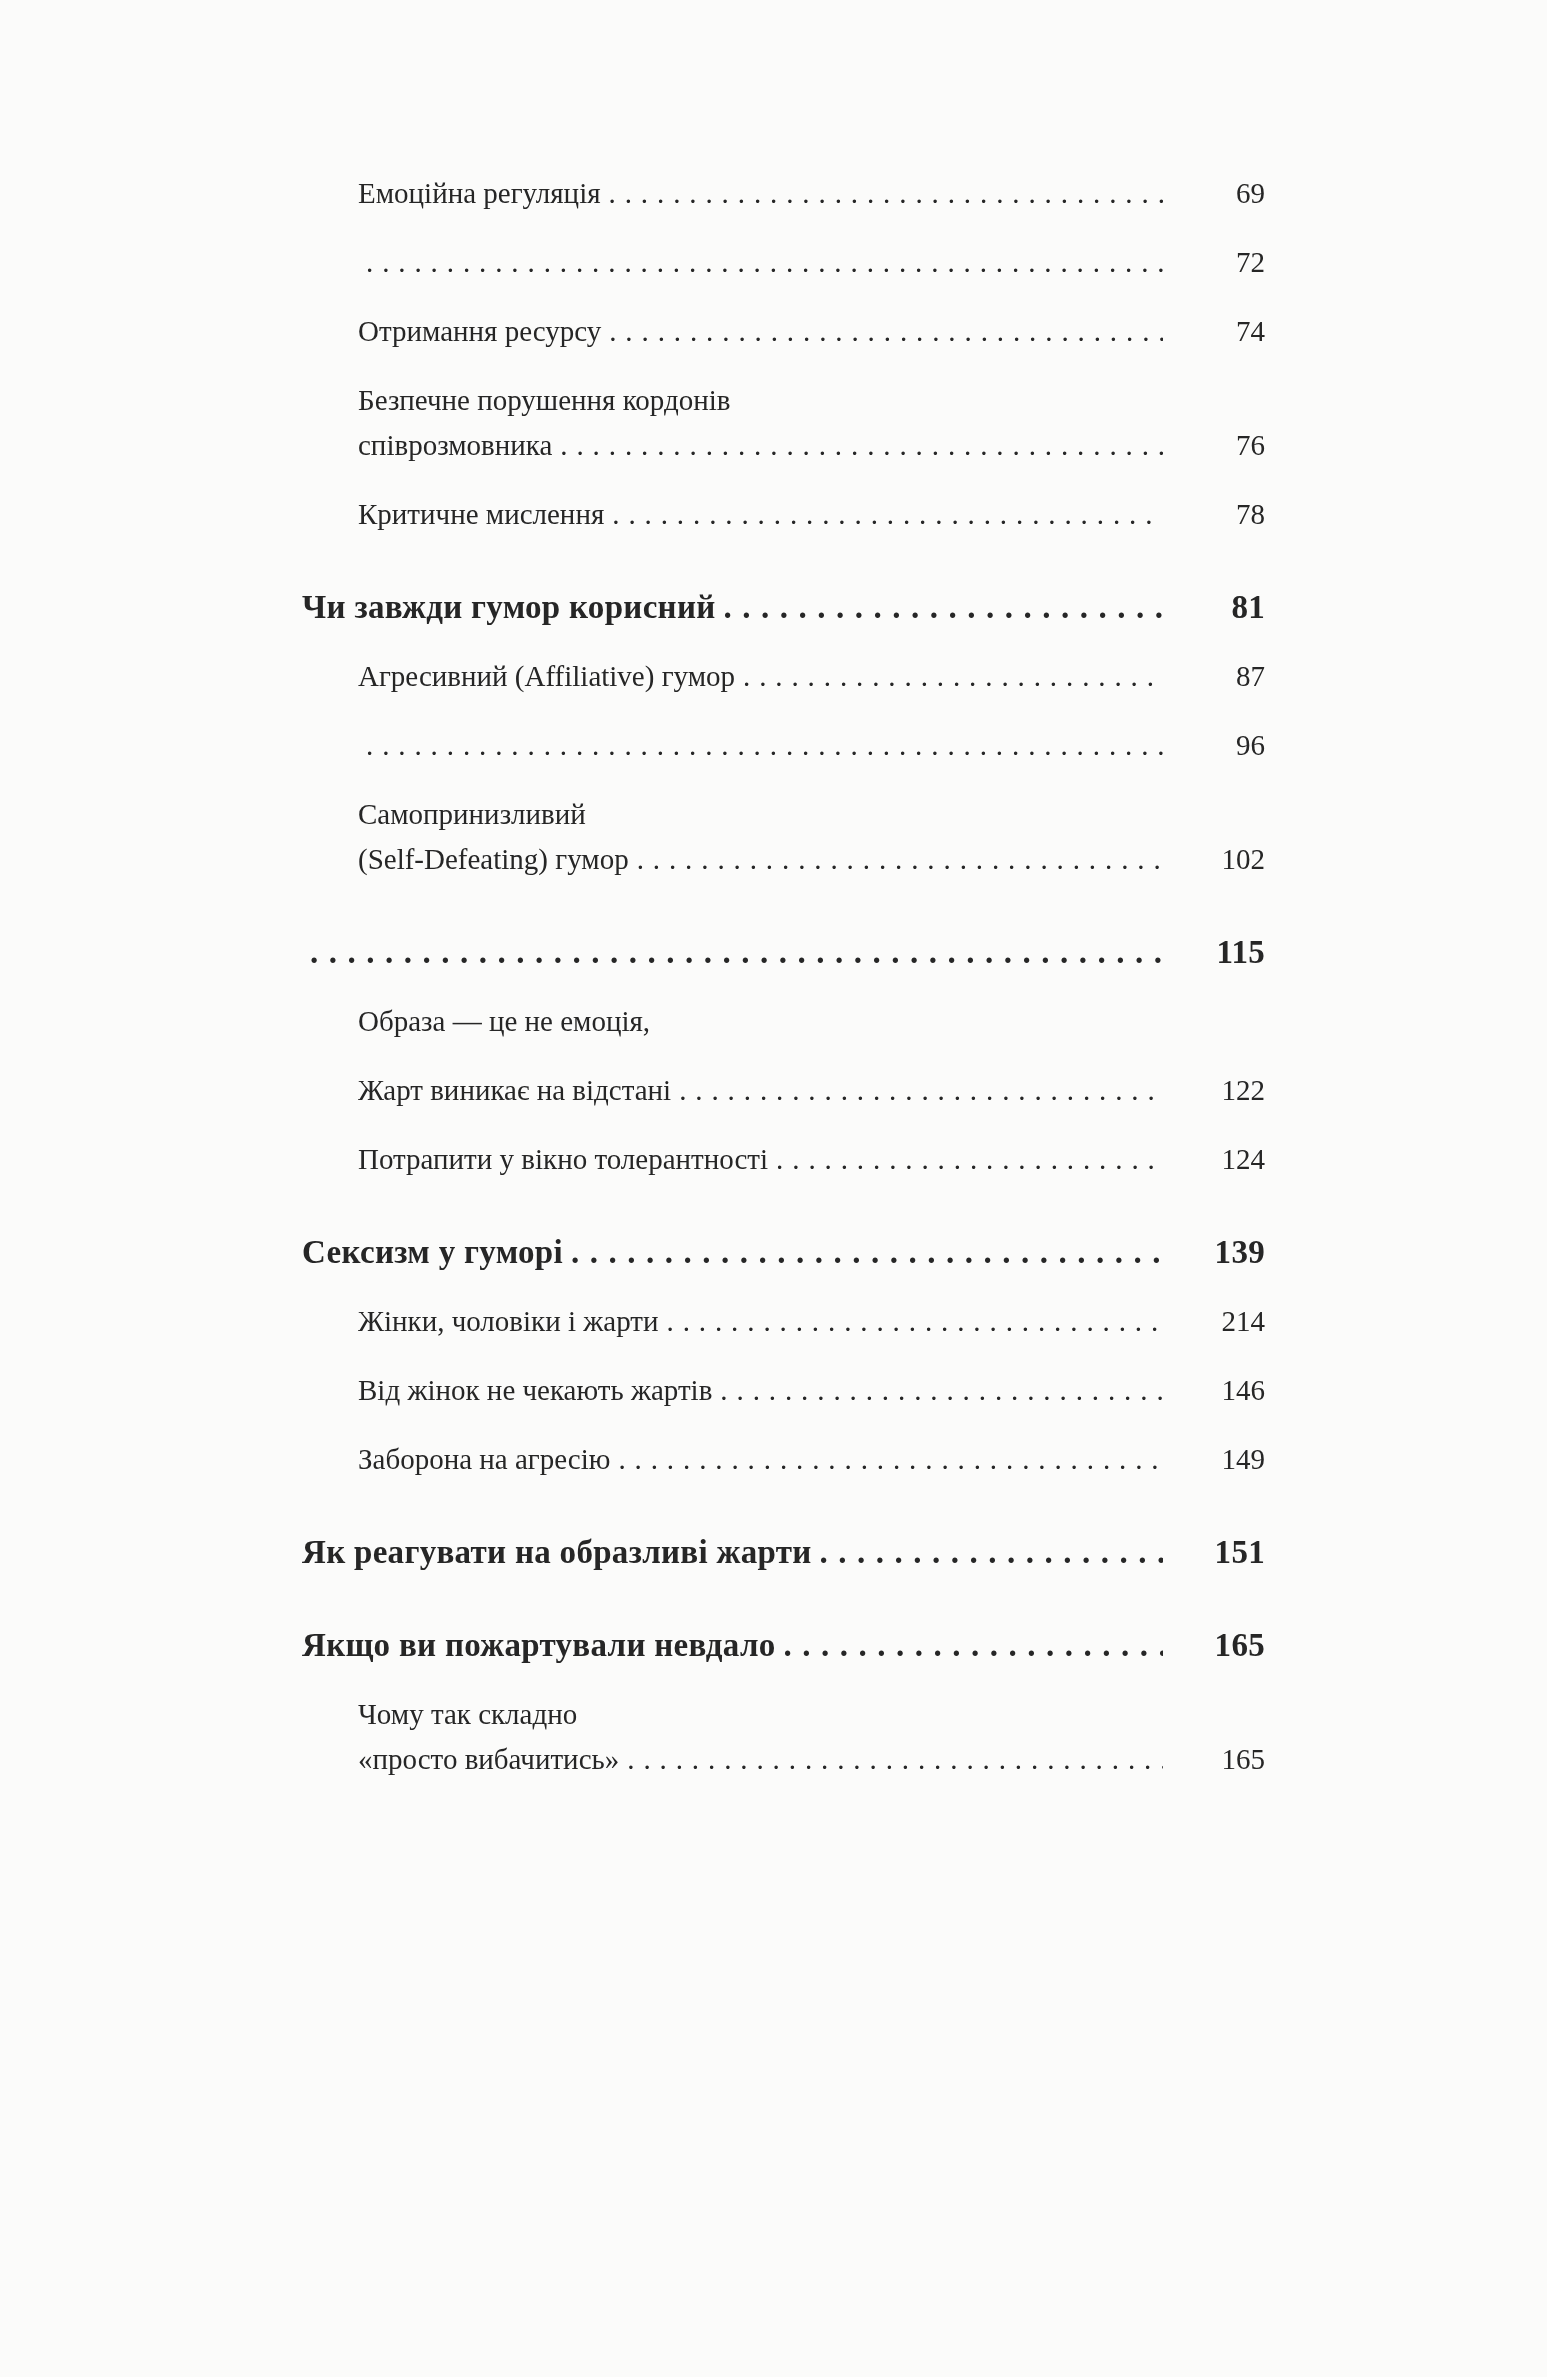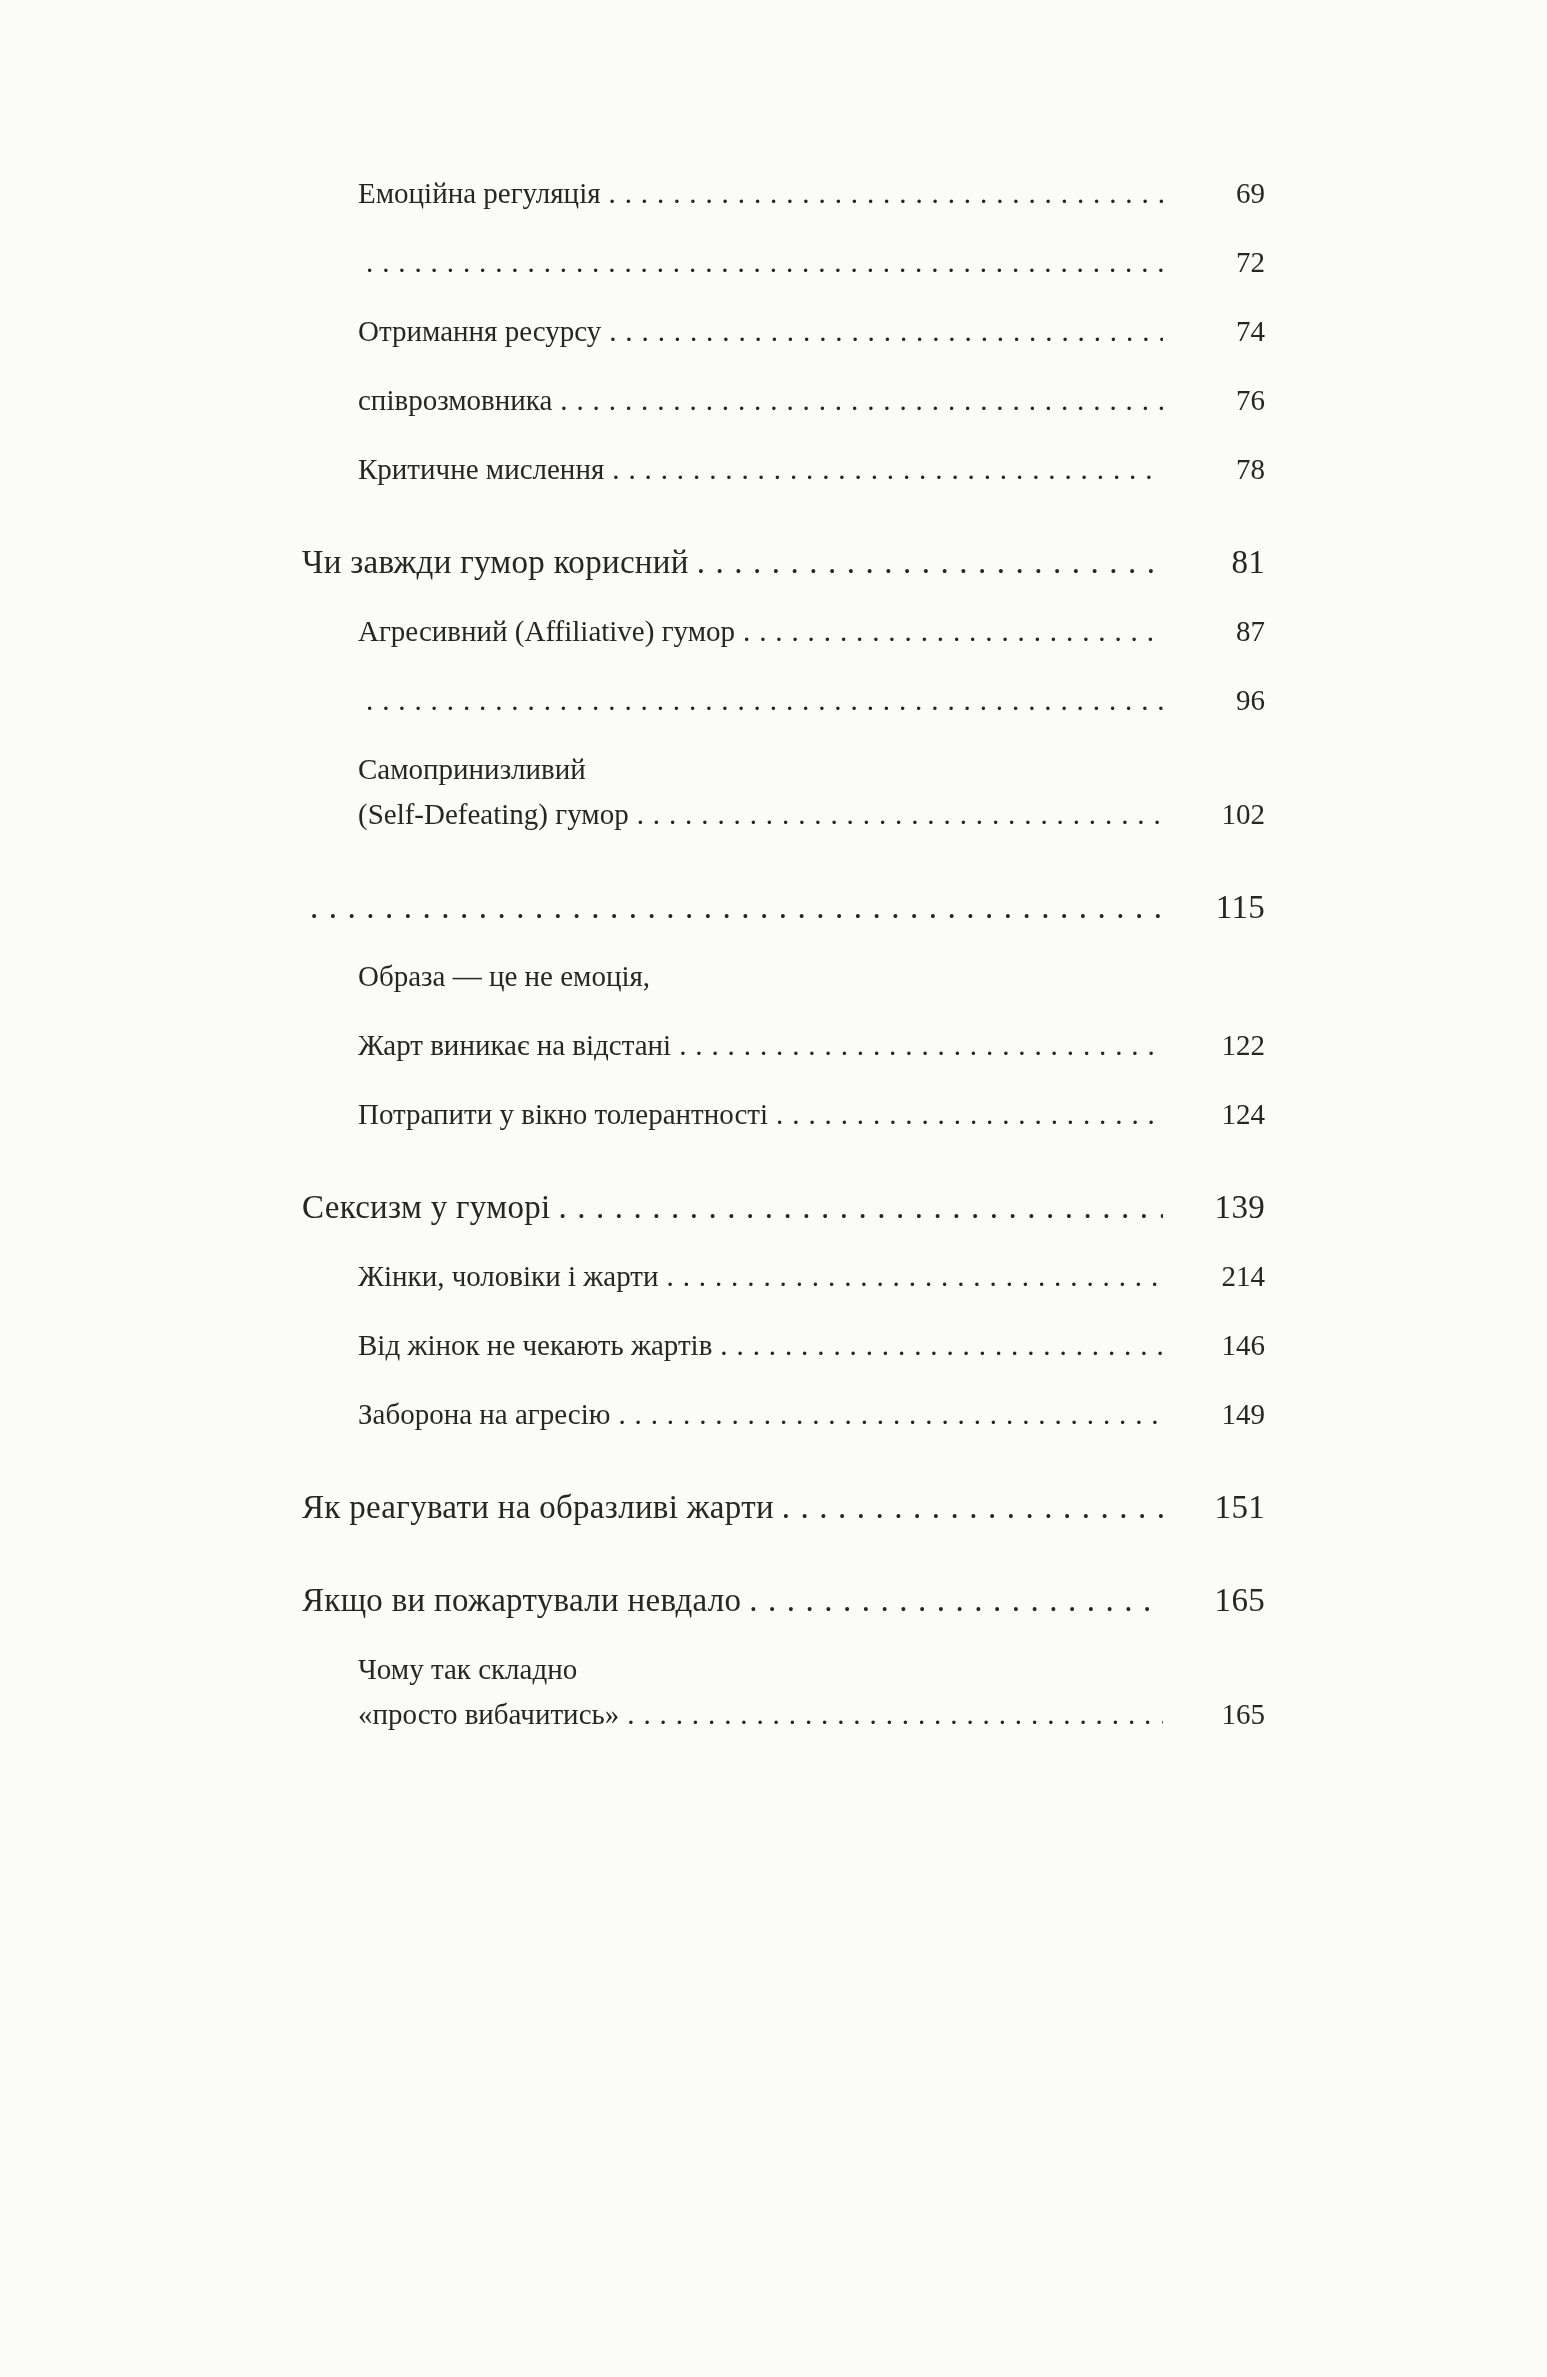--- a/index.html
+++ b/index.html
@@ -21,21 +21,21 @@
   }
   .entry {
     margin-bottom: 24px;
   }
   .entry.sub {
     padding-left: 56px;
     font-size: 29px;
   }
   .entry.chapter {
     font-size: 33px;
-    font-weight: normal;
+    font-weight: bold;
     margin-top: 48px;
     letter-spacing: 0.3px;
   }
   .line {
     line-height: 45px;
   }
   .line.last {
     display: flex;
     align-items: flex-end;
   }
@@ -85,20 +85,23 @@
 
   <div class="entry sub">
     <div class="line last">
       <span class="title">Отримання ресурсу</span>
       <span class="leader"></span>
       <span class="pageno">74</span>
     </div>
   </div>
 
   <div class="entry sub">
+    <div class="line">
+      <span class="title">Безпечне порушення кордонів</span>
+    </div>
     <div class="line last">
       <span class="title">співрозмовника</span>
       <span class="leader"></span>
       <span class="pageno">76</span>
     </div>
   </div>
 
   <div class="entry sub">
     <div class="line last">
       <span class="title">Критичне мислення</span>

